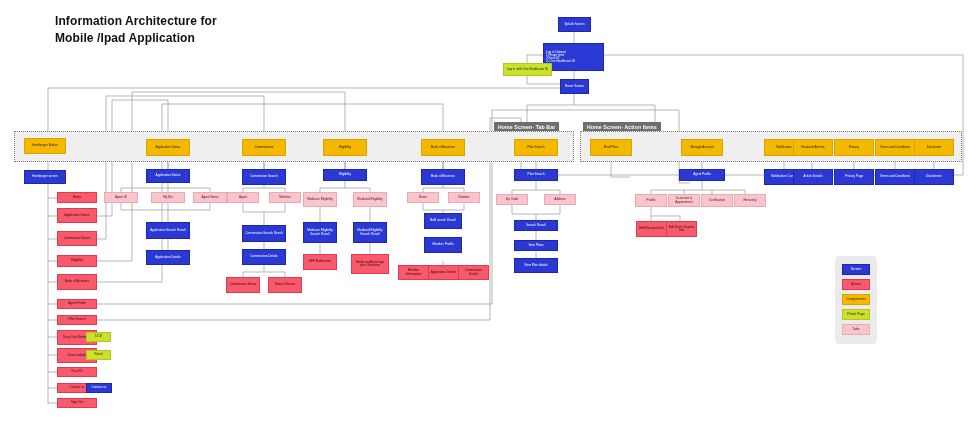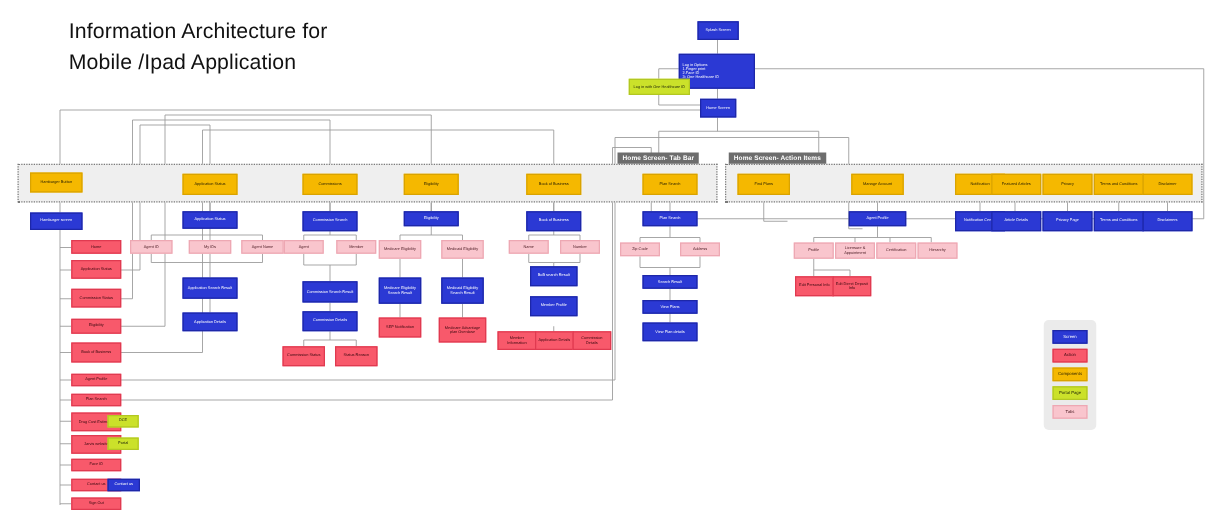--- a/index.html
+++ b/index.html
@@ -2,21 +2,21 @@
 <html><head>
 <meta charset="utf-8">
 <title>Information Architecture</title>
 <style>
   html,body{margin:0;padding:0;background:#ffffff;}
   body{width:980px;height:424px;position:relative;overflow:hidden;
        font-family:"Liberation Sans","DejaVu Sans",sans-serif;}
 
   #canvas{position:absolute;left:0;top:0;width:980px;height:424px;}
 
-  .title{position:absolute;left:55px;top:13px;font-size:17px;font-weight:normal;
+  .title{position:absolute;left:55px;top:13px;font-size:12px;font-weight:bold;
          color:#111;line-height:1.45;letter-spacing:.1px;white-space:pre-line;}
 
   
   .node{position:absolute;box-sizing:border-box;display:flex;align-items:center;
         justify-content:center;text-align:center;line-height:1.05;
         font-size:3.1px;color:#1a1a1a;padding:1px;overflow:hidden;}
   .node span{display:block;width:100%;}
 
   .screen{background:#2b39d4;border:0.6px solid #1d27a8;color:#ffffff;}
   .action{background:#f8596b;border:0.6px solid #e03a50;color:#3a0a10;}

